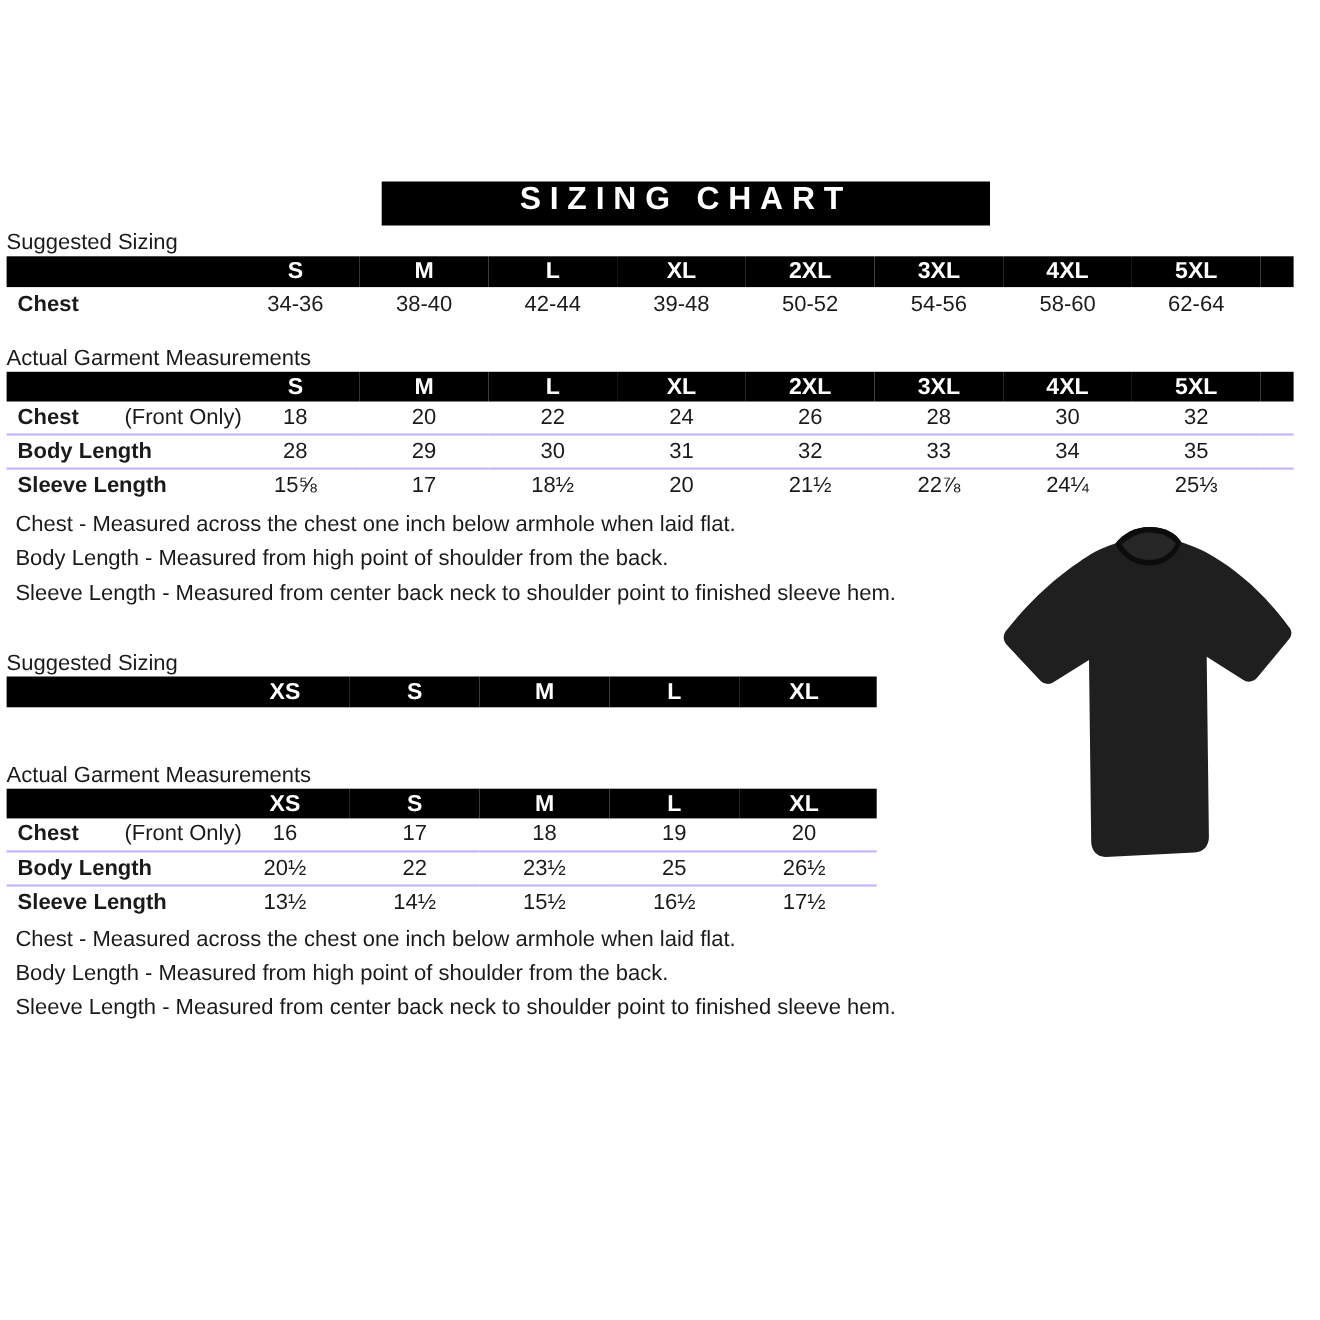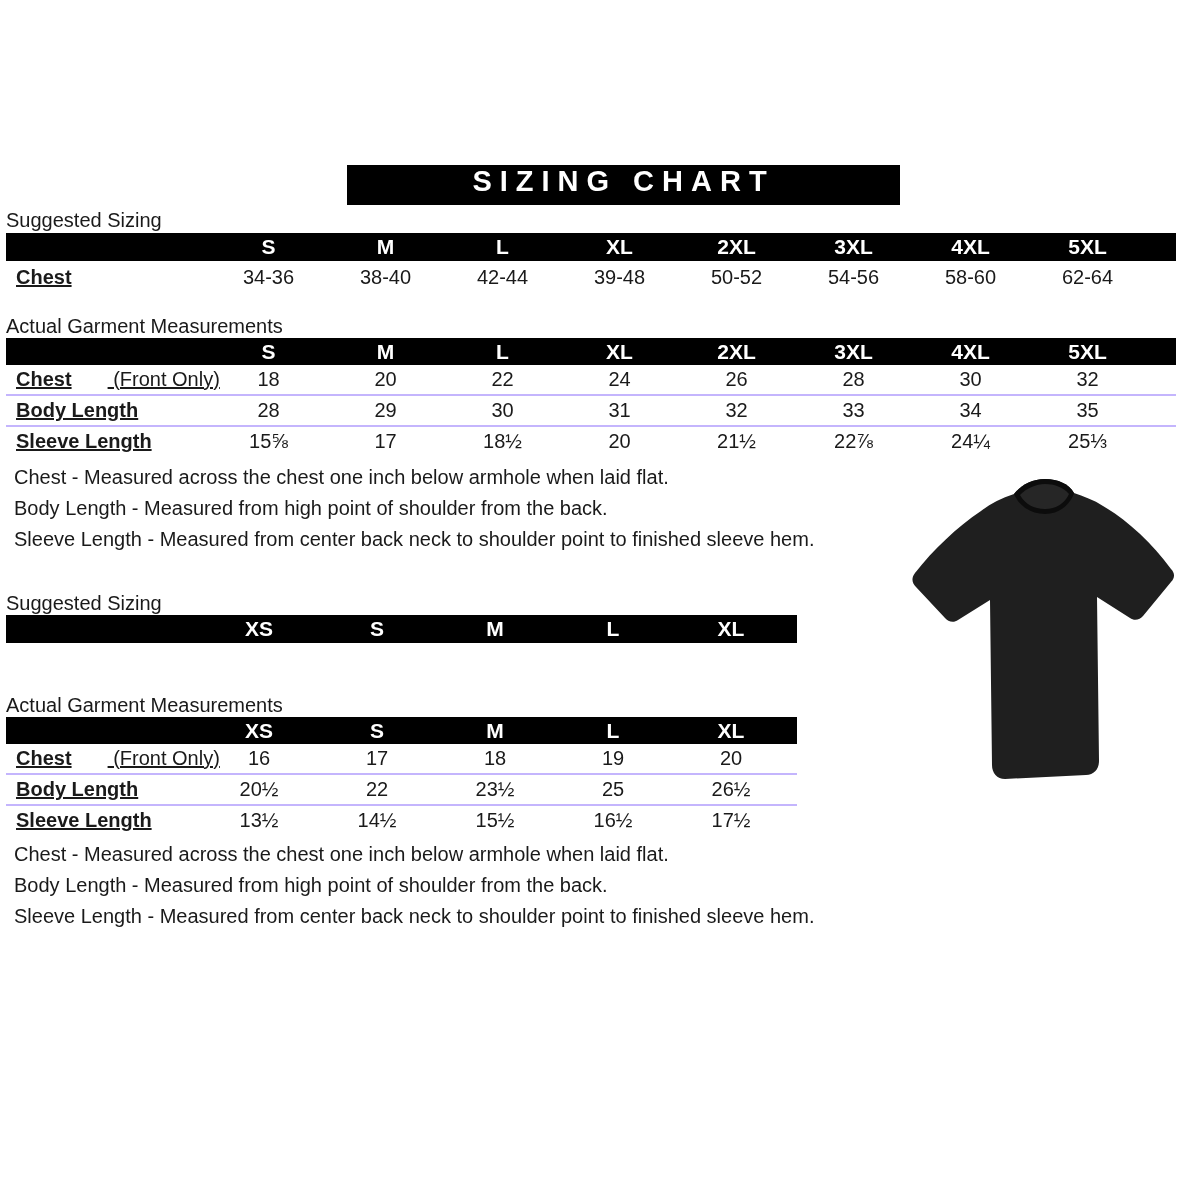--- a/index.html
+++ b/index.html
@@ -54,21 +54,20 @@
     text-align:center;
     color:#1a1a1a;
     padding:0;
     vertical-align:middle;
   }
   tr.data td.rowlabel{
     text-align:left;
     padding-left:10px;
     font-weight:700;
     white-space:nowrap;
-    text-decoration:underline;
   }
   tr.data td.rowlabel .suffix{font-weight:400;margin-left:36px;}
   table.t-suggested tr.data td{height:33px;}
   table.t-actual tr.hdr td{height:27px;}
   table.t-actual tr.data td{height:29px;}
   table.t-actual tr.data + tr.data td{border-top:2px solid #c4b5fd;}
   .notes .note{
     font-size:20px;
     color:#1a1a1a;
     margin-bottom:8px;

